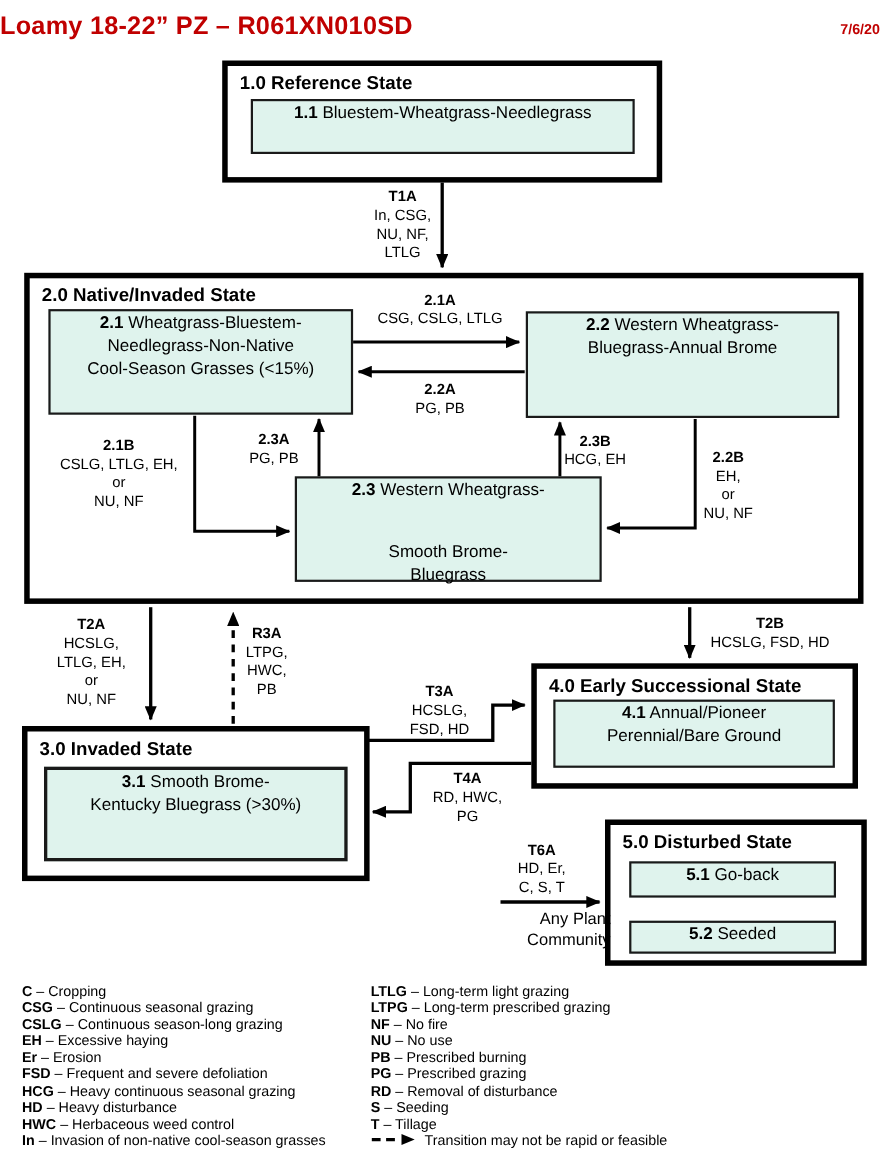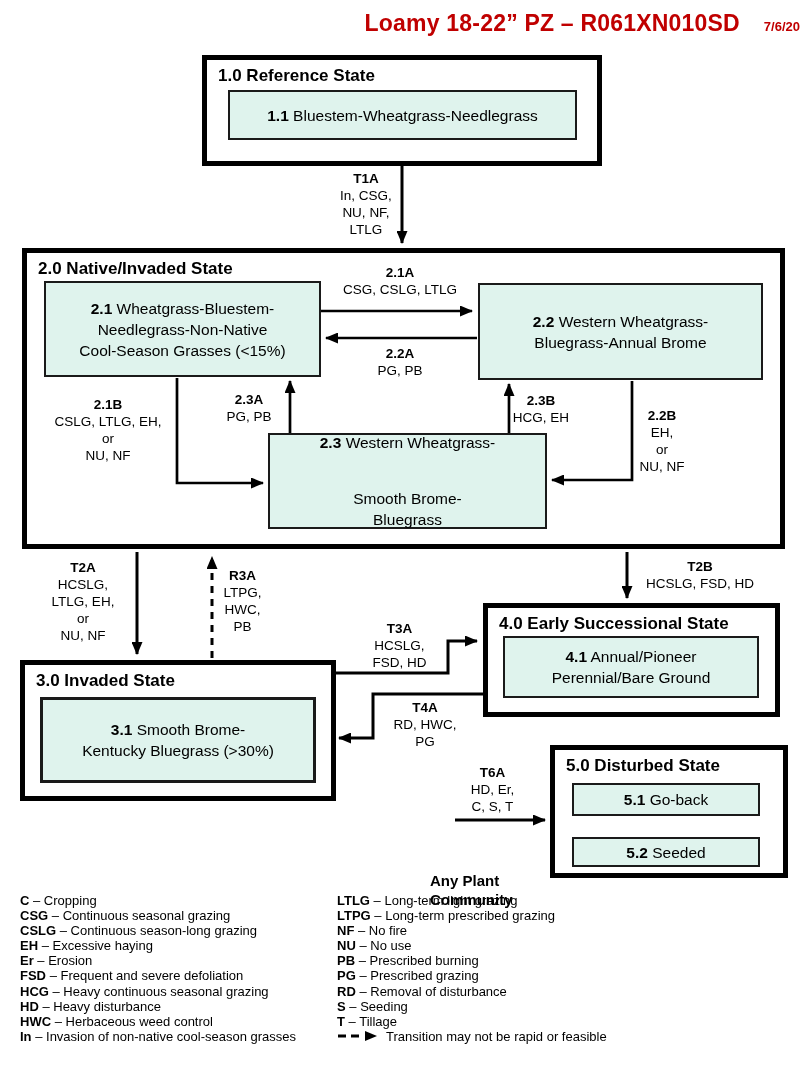--- a/index.html
+++ b/index.html
@@ -6,39 +6,39 @@
   html,body { background:#ffffff; }
   body {
     width: 800px; height: 1068px; position: relative;
     font-family: "Liberation Sans", "DejaVu Sans", sans-serif;
     color: #000;
   }
   .stage { position:absolute; inset:0; width:800px; height:1068px; }
 
   .title-row {
     position:absolute; top:10px; left:0; width:100%;
-    display:flex; justify-content:flex-end; align-items:baseline; gap:24px;
+    display:flex; justify-content:space-between; align-items:baseline; gap:24px;
     font-weight:bold; color:#C00000;
   }
   .title-main { font-size:23px; letter-spacing:0.2px; }
   .title-date { font-size:13px; }
 
   .state { position:absolute; border:5px solid #000; background:#fff; }
   .shead { font-weight:bold; font-size:17px; padding:6px 0 0 11px; white-space:nowrap; }
 
   .comm {
     position:absolute; background:#DFF3ED; border:2px solid #1a1a1a;
-    display:flex; flex-direction:column; justify-content:center; align-items:center;
+    display:flex; flex-direction:column; justify-content:flex-start; align-items:center;
     text-align:center; font-size:15.5px; line-height:21px;
   }
   .comm.thickb { border-width:3px; }
 
   .tlabel { position:absolute; text-align:center; font-size:13.5px; line-height:17px; }
   .tcode { font-weight:bold; }
-  .tsource { position:absolute; text-align:left; font-size:15px; line-height:19px; font-weight:bold;margin-top:45px; }
+  .tsource { position:absolute; text-align:right; font-size:15px; line-height:19px; font-weight:normal; }
 
   svg.overlay { position:absolute; left:0; top:0; pointer-events:none; }
   svg.overlay line, svg.overlay polyline { stroke:#000; fill:none; }
 
   .legend-col { position:absolute; font-size:13px; line-height:15.1px; }
   .lrow .abbr { font-weight:bold; }
   .lnote { display:flex; align-items:center; gap:7px; }
   .lnote svg { display:block; }
 </style>
 </head>

